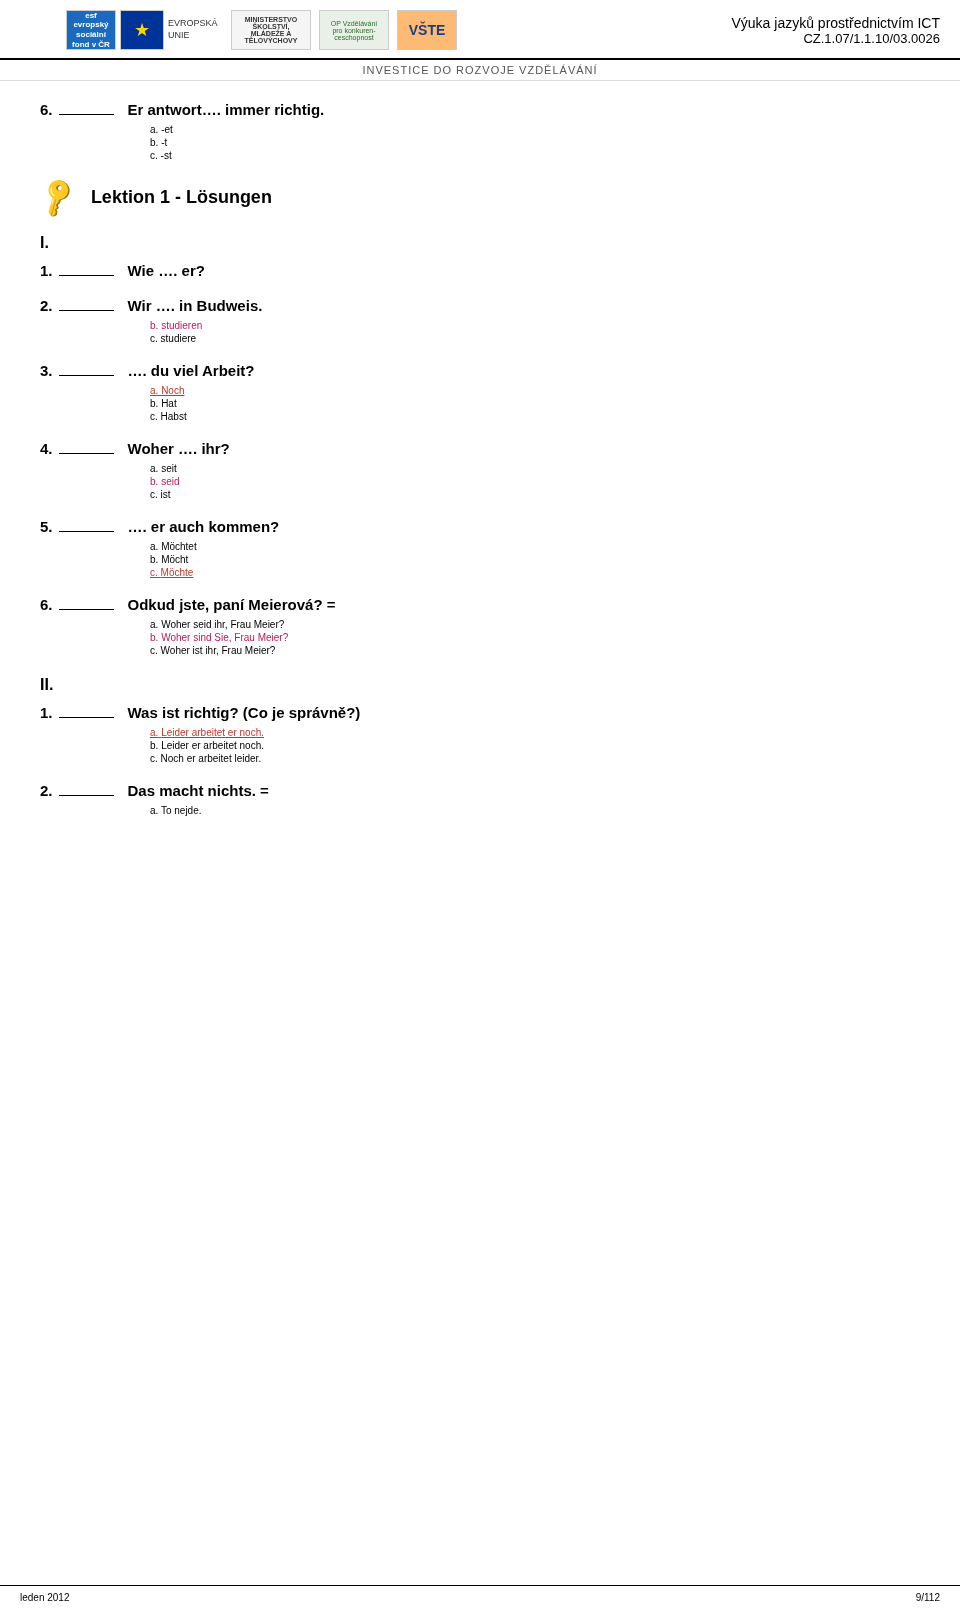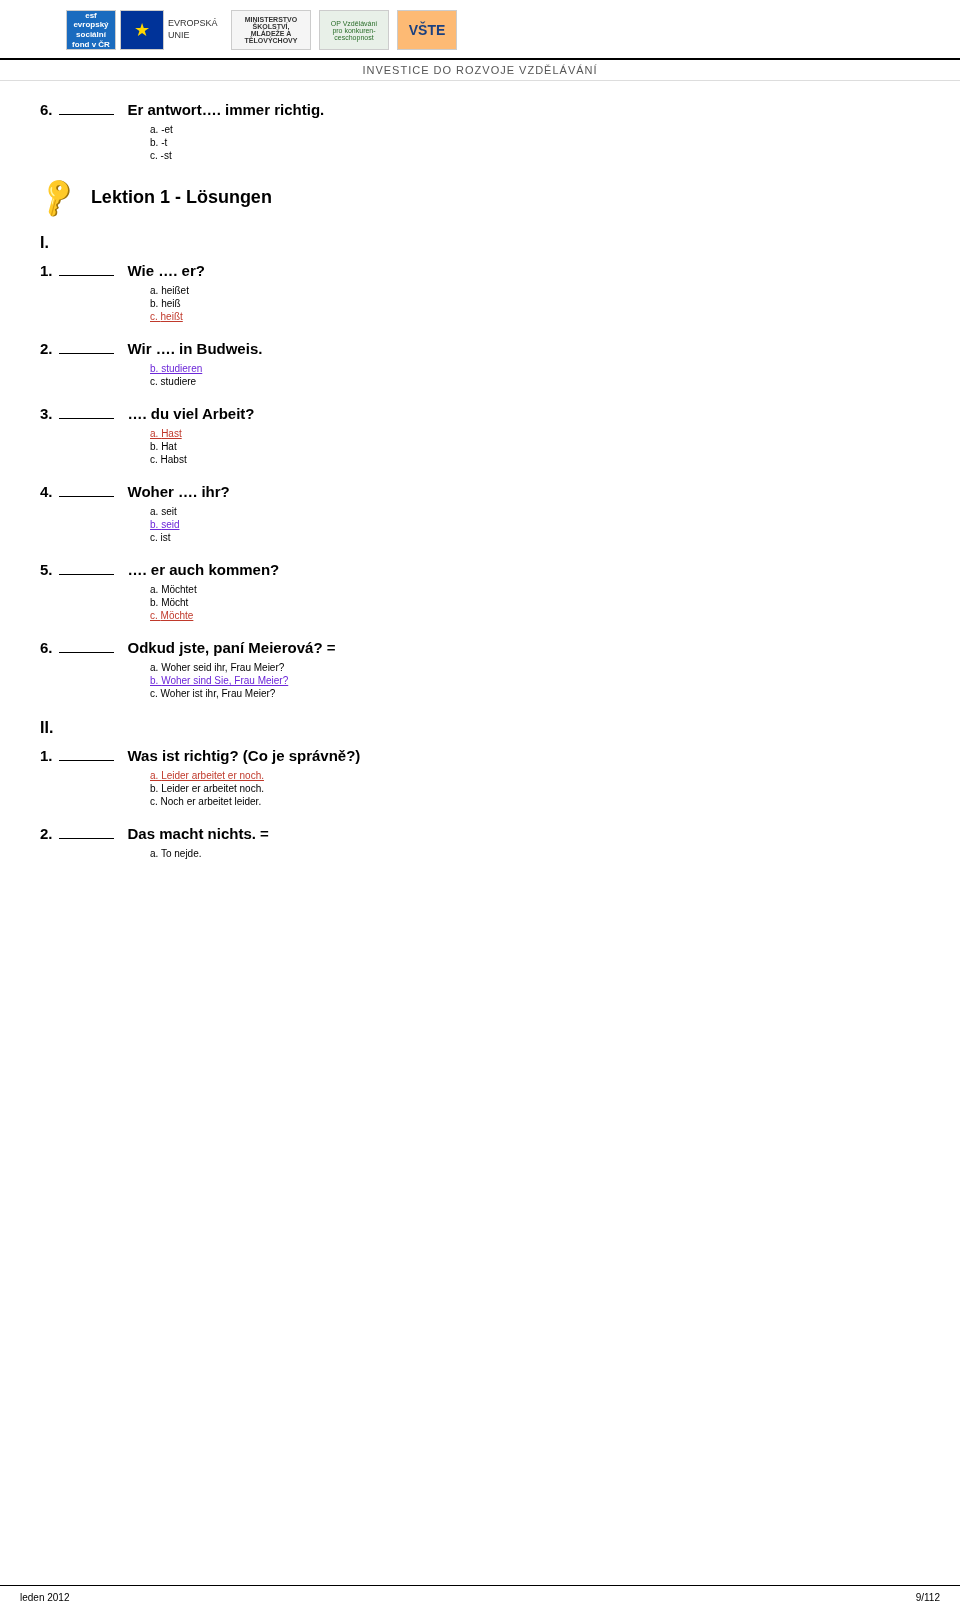--- a/index.html
+++ b/index.html
@@ -128,22 +128,21 @@
     .question-number {
       font-weight: bold;
     }
     .blank {
       display: inline-block;
       width: 55px;
       border-bottom: 1px solid #000;
       margin-right: 8px;
     }
     .answer-correct-blue {
-      color: #6d28d9;
-      text-decoration: underline;
+      color: #be185d;
     }
     .answer-correct-red {
       color: #c0392b;
       text-decoration: underline;
     }
 
     
     .section-label {
       font-size: 16px;
       font-weight: bold;
@@ -211,20 +210,24 @@
       <div style="font-size:9px; color:#333; max-width:55px; line-height:1.3;">EVROPSKÁ UNIE</div>
     </div>
     <div class="logo-msmt">
       <span style="font-size:7px;">MINISTERSTVO<br>ŠKOLSTVÍ,<br>MLÁDEŽE A TĚLOVÝCHOVY</span>
     </div>
     <div class="logo-op">
       <span style="font-size:7px; color:#2a6e2a;">OP Vzdělávání<br>pro konkuren-<br>ceschopnost</span>
     </div>
     <div class="logo-vste">VŠTE</div>
   </div>
+  <div class="header-right">
+    <div class="title-line">Výuka jazyků prostřednictvím ICT</div>
+    <div class="code-line">CZ.1.07/1.1.10/03.0026</div>
+  </div>
 </div>
 
 <div class="investice-bar">INVESTICE DO ROZVOJE VZDĚLÁVÁNÍ</div>
 
 <div class="content">
 
   <div class="question-block">
     <div class="q-inline">
       <span class="question-number">6.</span>
       <span class="blank"></span>
@@ -243,25 +246,20 @@
   </div>
 
   <div class="section-label">I.</div>
 
   <div class="question-block">
     <div class="q-inline">
       <span class="question-number">1.</span>
       <span class="blank"></span>
       <span class="q-text">Wie …. er?</span>
     </div>
-    <div class="indent">
-      <div class="sub-item">a. <span>heißet</span></div>
-      <div class="sub-item">b. <span>heiß</span></div>
-      <div class="sub-item answer-correct-red">c. <span>heißt</span></div>
-    </div>
   </div>
 
   <div class="question-block">
     <div class="q-inline">
       <span class="question-number">2.</span>
       <span class="blank"></span>
       <span class="q-text">Wir …. in Budweis.</span>
     </div>
     <div class="indent">
       <div class="sub-item answer-correct-blue">b. <span>studieren</span></div>
@@ -269,21 +267,21 @@
     </div>
   </div>
 
   <div class="question-block">
     <div class="q-inline">
       <span class="question-number">3.</span>
       <span class="blank"></span>
       <span class="q-text">…. du viel Arbeit?</span>
     </div>
     <div class="indent">
-      <div class="sub-item answer-correct-red">a. <span>Hast</span></div>
+      <div class="sub-item answer-correct-red">a. <span>Noch</span></div>
       <div class="sub-item">b. <span>Hat</span></div>
       <div class="sub-item">c. <span>Habst</span></div>
     </div>
   </div>
 
   <div class="question-block">
     <div class="q-inline">
       <span class="question-number">4.</span>
       <span class="blank"></span>
       <span class="q-text">Woher …. ihr?</span>

